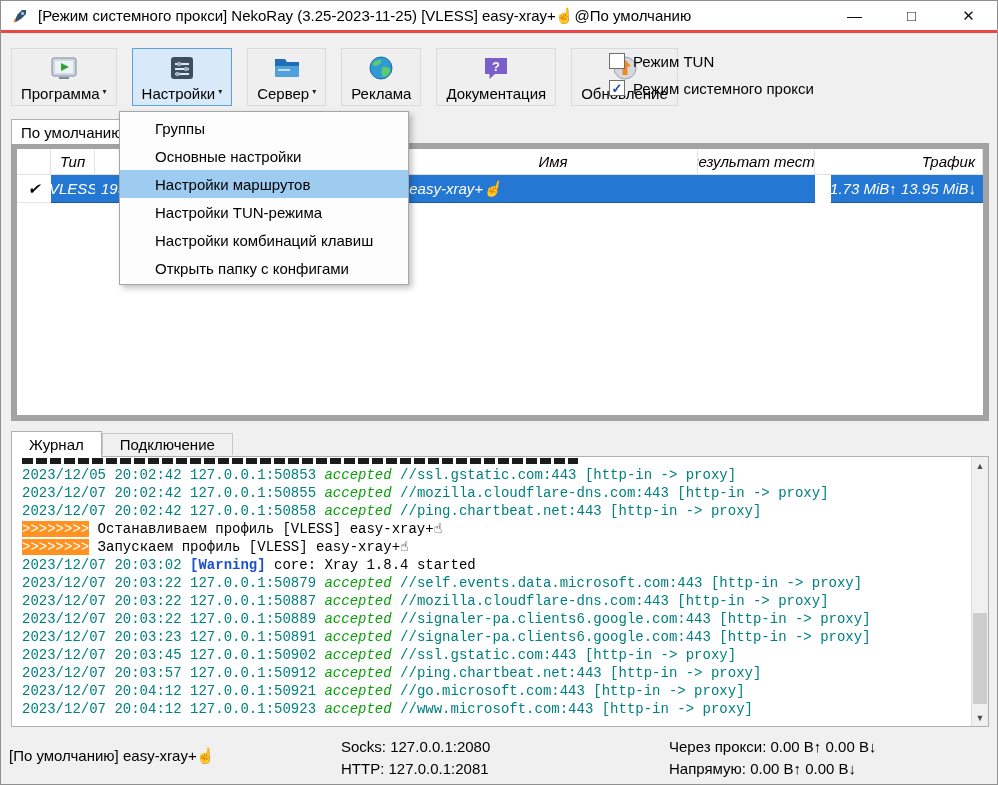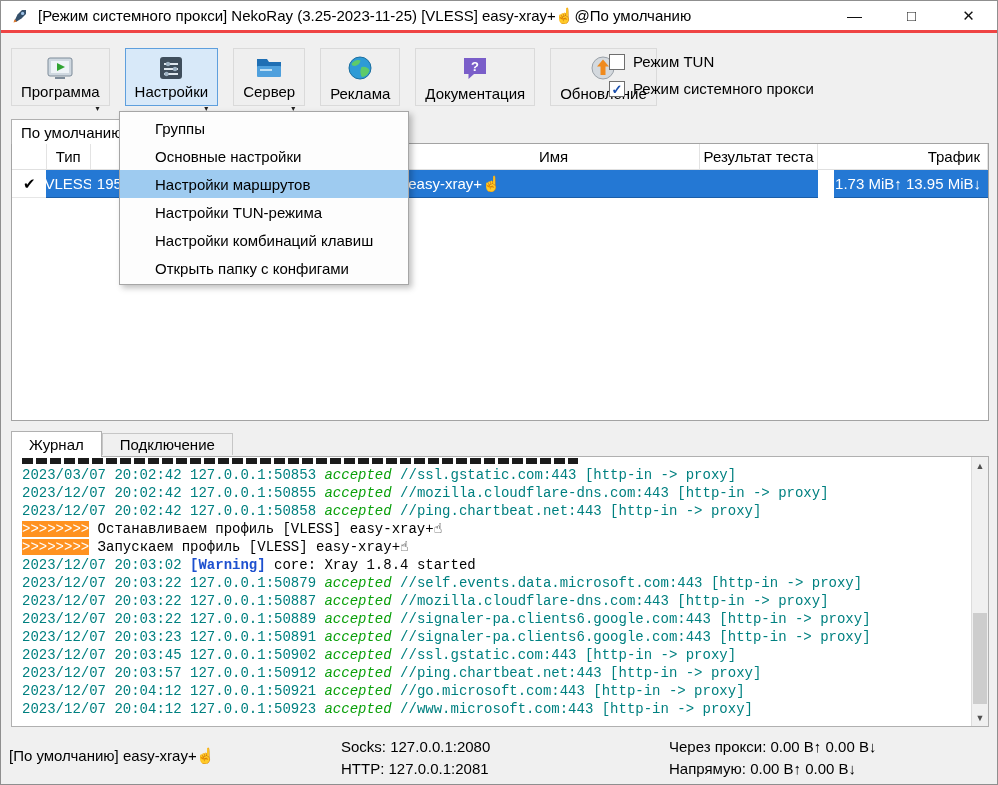--- a/index.html
+++ b/index.html
@@ -13,31 +13,31 @@
   .title-controls { margin-left:auto; display:flex; height:100%; }
   .title-btn { width:57px; height:100%; display:flex; align-items:center; justify-content:center; font-size:15px; color:#111; cursor:default; }
 
   
   .toolbar { position:absolute; top:32px; left:0; right:0; height:80px; background:#f0f0f0; }
   .toolbar-buttons { position:absolute; left:10px; top:15px; display:flex; gap:15px; }
   .tb-btn { height:58px; min-width:56px; display:flex; flex-direction:column; align-items:center; justify-content:space-between; padding:4px 9px 3px 9px; background:#efefef; border:1px solid #dadada; }
   .tb-btn.active { background:#d8e9f9; border:1px solid #5e9fdd; }
   .tb-icon { width:30px; height:30px; display:block; }
   .tb-icon svg { width:30px; height:30px; display:block; }
-  .tb-label { display:flex; align-items:flex-end; font-size:15px; line-height:17px; white-space:nowrap;flex-direction:column; }
+  .tb-label { display:flex; align-items:flex-end; font-size:15px; line-height:17px; white-space:nowrap; }
   .dd-arrow { font-size:8px; margin-left:3px; padding-bottom:2px; color:#222; }
   .toolbar-checks { position:absolute; left:608px; top:20px; display:flex; flex-direction:column; gap:10px; }
-  .check-row { display:flex; align-items:flex-end; cursor:default; }
+  .check-row { display:flex; align-items:flex-start; cursor:default; }
   .checkbox-box { width:16px; height:16px; border:1px solid #6e6e6e; background:#fff; display:inline-flex; align-items:center; justify-content:center; font-size:13px; font-weight:bold; color:#1b4fae; margin-right:8px; }
 
   
   .group-tab { position:absolute; left:10px; top:118px; width:113px; height:25px; background:#fff; border:1px solid #b0b0b0; border-bottom:none; display:flex; align-items:center; padding:0 9px; white-space:nowrap; overflow:hidden; z-index:2; }
 
   
-  .server-table { position:absolute; left:10px; top:142px; width:978px; height:278px; background:#fff; border:1px solid #a3a3a3; z-index:1; overflow:hidden; }
+  .server-table { position:absolute; left:10px; top:142px; width:978px; height:278px; background:#fff; border:6px solid #a3a3a3; z-index:1; overflow:hidden;font-style:italic; }
   .t-header { display:flex; height:26px; border-bottom:1px solid #e0e0e0; background:#fff; }
   .th { display:flex; align-items:center; justify-content:center; border-right:1px solid #e3e3e3; font-size:15px; overflow:hidden; white-space:nowrap; }
   .t-datarow { display:flex; height:28px; }
   .t-cell { overflow:hidden; white-space:nowrap; }
   .c-check { width:35px; display:flex; align-items:center; justify-content:center; }
   .c-type { width:45px; display:flex; align-items:center; justify-content:center; }
   .c-addr { width:316px; display:flex; align-items:center; padding-left:6px; }
   .c-name { width:302px; display:flex; align-items:center; padding-left:6px; }
   .c-test { width:120px; display:flex; align-items:center; justify-content:center; }
   .c-traffic { width:156px; display:flex; align-items:center; justify-content:flex-end; padding-right:7px;margin-left:16px; }
@@ -234,21 +234,21 @@
 
   <div class="bottom-tabs">
     <div class="b-tab active">Журнал</div>
     <div class="b-tab inactive">Подключение</div>
   </div>
 
   <div class="log-frame">
     <div class="log-content">
       <div class="log-clip"></div>
       <div>
-          <div class="log-line"><span class="seg-ts">2023/03/07 20:02:42 127.0.0.1:50853 </span><span class="seg-ok">accepted</span><span class="seg-ts"> //ssl.gstatic.com:443 [http-in -&gt; proxy]</span></div>
+          <div class="log-line"><span class="seg-ts">2023/12/05 20:02:42 127.0.0.1:50853 </span><span class="seg-ok">accepted</span><span class="seg-ts"> //ssl.gstatic.com:443 [http-in -&gt; proxy]</span></div>
           <div class="log-line"><span class="seg-ts">2023/12/07 20:02:42 127.0.0.1:50855 </span><span class="seg-ok">accepted</span><span class="seg-ts"> //mozilla.cloudflare-dns.com:443 [http-in -&gt; proxy]</span></div>
           <div class="log-line"><span class="seg-ts">2023/12/07 20:02:42 127.0.0.1:50858 </span><span class="seg-ok">accepted</span><span class="seg-ts"> //ping.chartbeat.net:443 [http-in -&gt; proxy]</span></div>
           <div class="log-line"><span class="seg-mark">&gt;&gt;&gt;&gt;&gt;&gt;&gt;&gt;</span><span class="seg-txt"> Останавливаем профиль [VLESS] easy-xray+☝</span></div>
           <div class="log-line"><span class="seg-mark">&gt;&gt;&gt;&gt;&gt;&gt;&gt;&gt;</span><span class="seg-txt"> Запускаем профиль [VLESS] easy-xray+☝</span></div>
           <div class="log-line"><span class="seg-ts">2023/12/07 20:03:02 </span><span class="seg-warn">[Warning]</span><span class="seg-txt"> core: Xray 1.8.4 started</span></div>
           <div class="log-line"><span class="seg-ts">2023/12/07 20:03:22 127.0.0.1:50879 </span><span class="seg-ok">accepted</span><span class="seg-ts"> //self.events.data.microsoft.com:443 [http-in -&gt; proxy]</span></div>
           <div class="log-line"><span class="seg-ts">2023/12/07 20:03:22 127.0.0.1:50887 </span><span class="seg-ok">accepted</span><span class="seg-ts"> //mozilla.cloudflare-dns.com:443 [http-in -&gt; proxy]</span></div>
           <div class="log-line"><span class="seg-ts">2023/12/07 20:03:22 127.0.0.1:50889 </span><span class="seg-ok">accepted</span><span class="seg-ts"> //signaler-pa.clients6.google.com:443 [http-in -&gt; proxy]</span></div>
           <div class="log-line"><span class="seg-ts">2023/12/07 20:03:23 127.0.0.1:50891 </span><span class="seg-ok">accepted</span><span class="seg-ts"> //signaler-pa.clients6.google.com:443 [http-in -&gt; proxy]</span></div>
           <div class="log-line"><span class="seg-ts">2023/12/07 20:03:45 127.0.0.1:50902 </span><span class="seg-ok">accepted</span><span class="seg-ts"> //ssl.gstatic.com:443 [http-in -&gt; proxy]</span></div>

